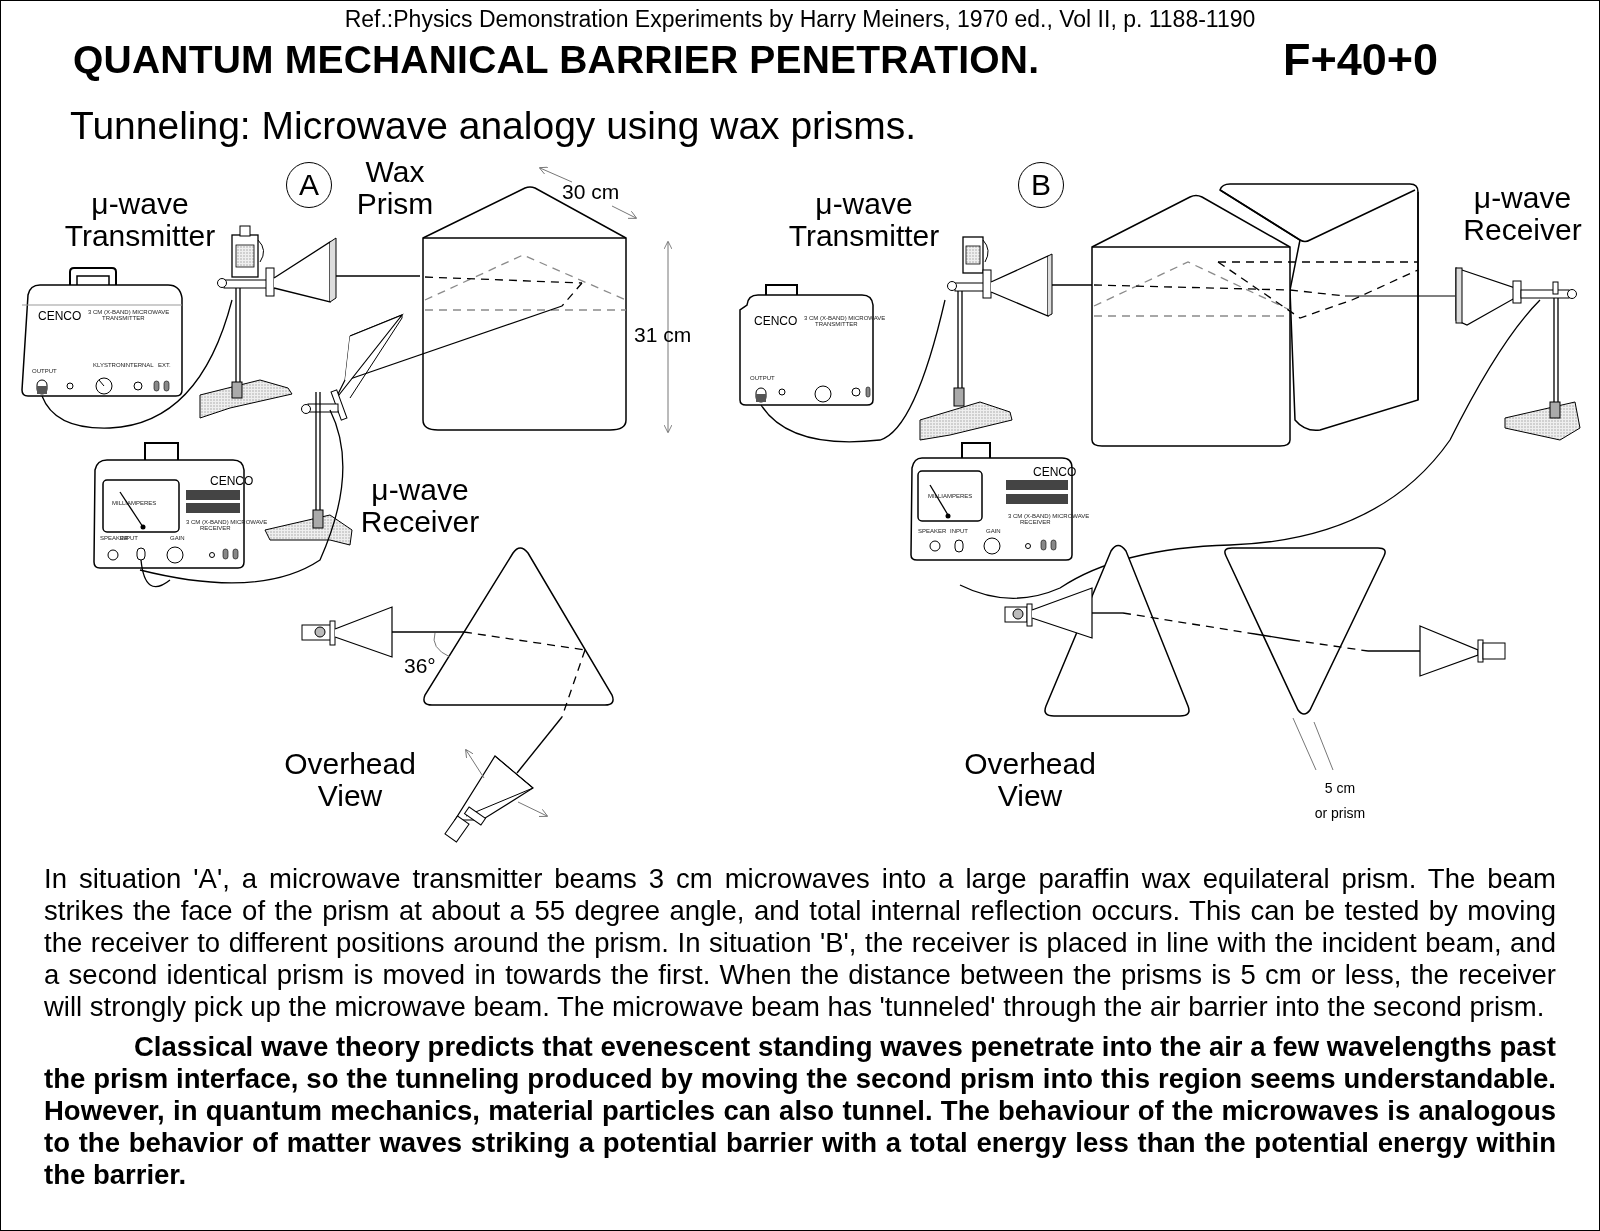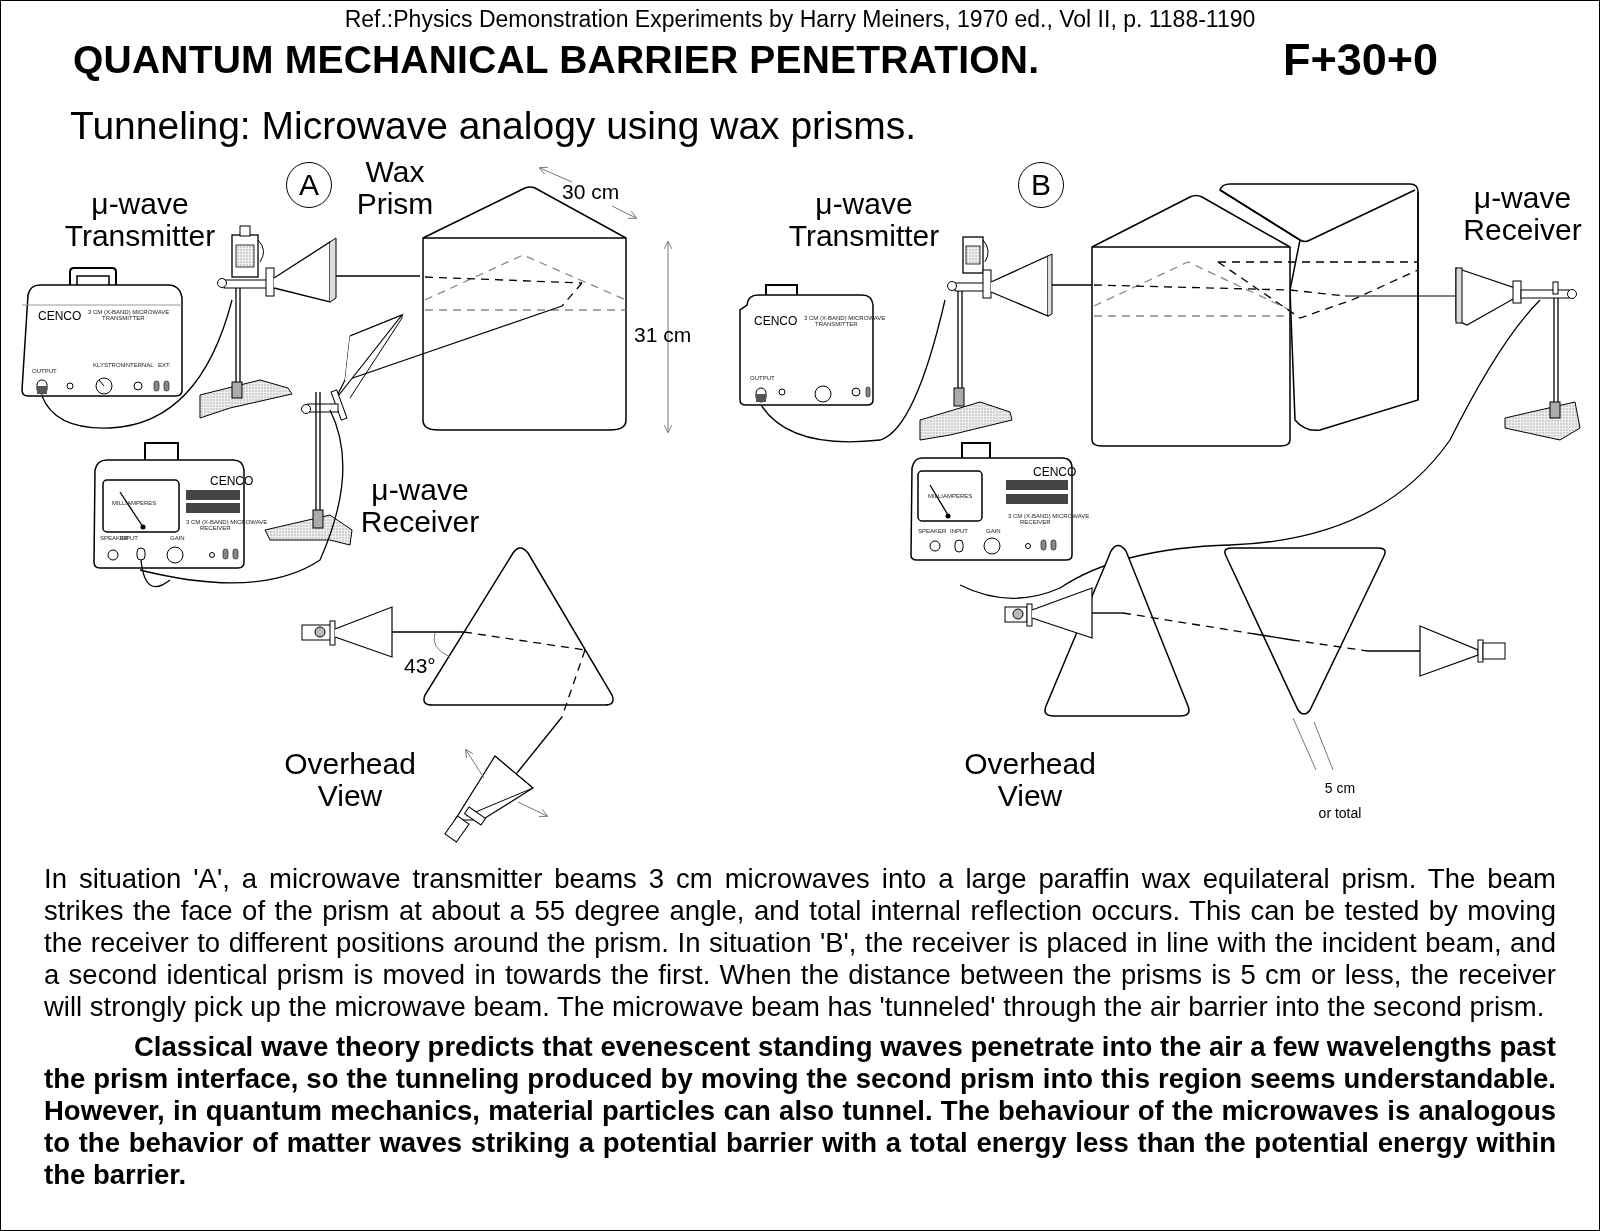--- a/index.html
+++ b/index.html
@@ -25,21 +25,21 @@
   .tiny { font-family: "Liberation Sans", sans-serif; font-size: 6px; fill: #222; }
   .cenco { font-family: "Liberation Sans", sans-serif; font-size: 12px; fill: #000; }
 </style>
 </head>
 <body>
 
 <div class="frame"></div>
 
 <div class="abs ref">Ref.:Physics Demonstration Experiments by Harry Meiners, 1970 ed., Vol II,  p. 1188-1190</div>
 <div class="abs title">QUANTUM MECHANICAL BARRIER PENETRATION.</div>
-<div class="abs code">F+30+0</div>
+<div class="abs code">F+40+0</div>
 <div class="abs subtitle">Tunneling: Microwave analogy using wax prisms.</div>
 
 <svg class="diagram" width="1600" height="850" viewBox="0 0 1600 850">
   <defs>
     <pattern id="stip" width="3" height="3" patternUnits="userSpaceOnUse">
       <rect width="3" height="3" fill="#efefef"></rect>
       <circle cx="1" cy="1" r="0.7" fill="#9a9a9a"></circle>
     </pattern>
     <marker id="arr" viewBox="0 0 10 10" refX="9" refY="5" markerWidth="8" markerHeight="8" orient="auto-start-reverse">
       <path d="M0,0 L10,5 L0,10" fill="none" stroke="#666" stroke-width="1"></path>
@@ -276,40 +276,40 @@
 <div class="abs lbl" style="left:340px; top:156px; width:110px;text-align:center;">
   <div>Wax</div>
   <div>Prism</div>
 </div>
 <div class="abs small" style="left:562px; top:180px;">30 cm</div>
 <div class="abs small" style="left:634px; top:323px;">31 cm</div>
 <div class="abs lbl" style="left:340px; top:474px; width:160px;">
   <div>μ-wave</div>
   <div>Receiver</div>
 </div>
-<div class="abs small" style="left:404px; top:654px;">43°</div>
+<div class="abs small" style="left:404px; top:654px;">36°</div>
 <div class="abs lbl" style="left:260px; top:748px; width:180px;">
   <div>Overhead</div>
   <div>View</div>
 </div>
 
 <div class="abs circle" style="left:1018px; top:162px;">B</div>
 <div class="abs lbl" style="left:764px; top:188px; width:200px;">
   <div>μ-wave</div>
   <div>Transmitter</div>
 </div>
 <div class="abs lbl" style="left:1450px; top:182px; width:145px;">
   <div>μ-wave</div>
   <div>Receiver</div>
 </div>
 <div class="abs lbl" style="left:940px; top:748px; width:180px;">
   <div>Overhead</div>
   <div>View</div>
 </div>
 <div class="abs small2" style="left:1290px; top:776px; width:100px;">
   <div>5 cm</div>
-  <div>or total</div>
+  <div>or prism</div>
 </div>
 
 <div class="body-text">
   <p>In situation 'A', a microwave transmitter beams 3 cm microwaves into a large paraffin wax equilateral prism. The beam strikes the face of the prism at about a 55 degree angle, and total internal reflection occurs. This can be tested by moving the receiver to different positions around the prism. In situation 'B', the receiver is placed in line with the incident beam, and a second identical prism is moved in towards the first. When the distance between the prisms is 5 cm or less, the receiver will strongly pick up the microwave beam. The microwave beam has 'tunneled' through the air barrier into the second prism.</p>
   <p class="indent">Classical wave theory predicts that evenescent standing waves penetrate into the air a few wavelengths past the prism interface, so the tunneling produced by moving the second prism into this region seems understandable. However, in quantum mechanics, material particles can also tunnel. The behaviour of the microwaves is analogous to the behavior of matter waves striking a potential barrier with a total energy less than the potential energy within the barrier.</p>
 </div>
 
 </body></html>

